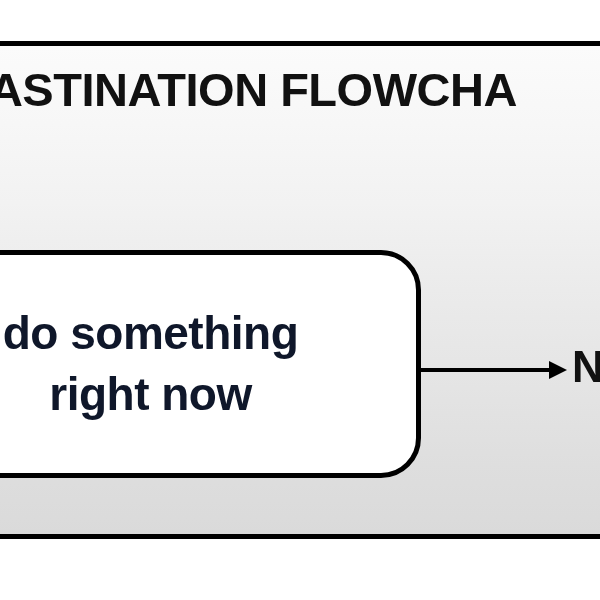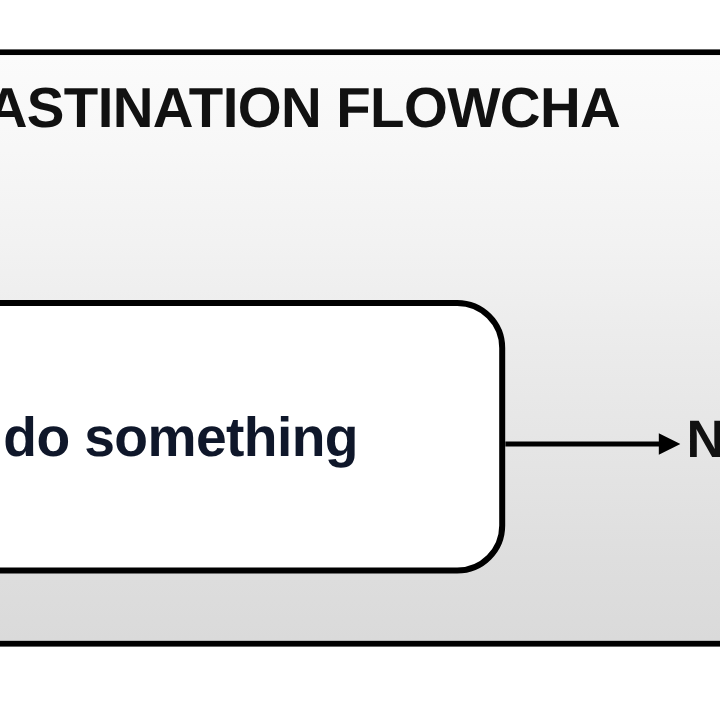--- a/index.html
+++ b/index.html
@@ -132,20 +132,21 @@
   <div id="flowchart-panel">
 
     <div id="panel-top-rule"></div>
 
     <div id="panel-body">
 
       <div id="chart-title">CRASTINATION FLOWCHA</div>
 
       <div id="action-box">
         <div class="line">do something</div>
+        <div class="line">right now</div>
       </div>
 
       <div id="arrow-no">
         <svg width="146" height="22" viewBox="0 0 146 22" aria-hidden="true">
           <line x1="0" y1="11" x2="131" y2="11" stroke="#000000" stroke-width="4"></line>
           <polygon points="128,2 146,11 128,20" fill="#000000"></polygon>
         </svg>
       </div>
 
       <div id="label-no">N</div>

